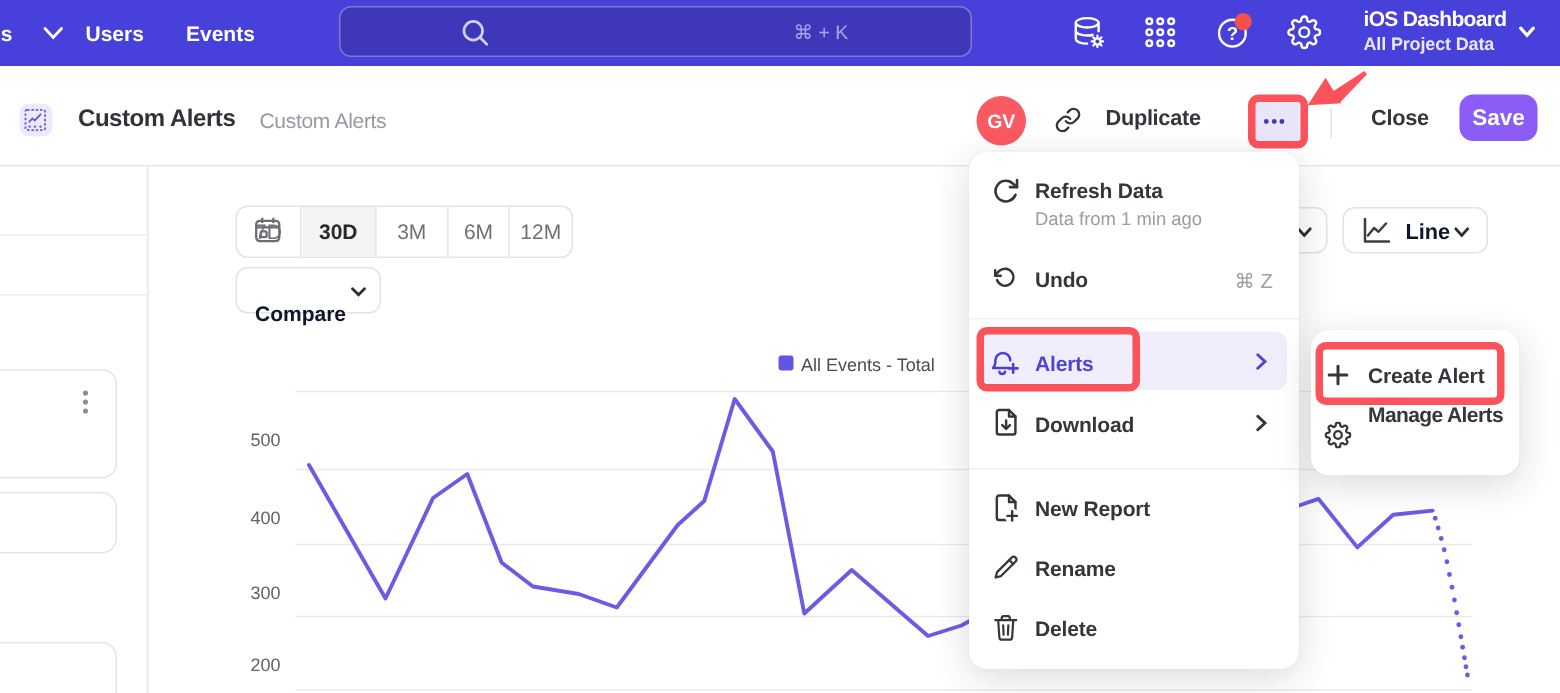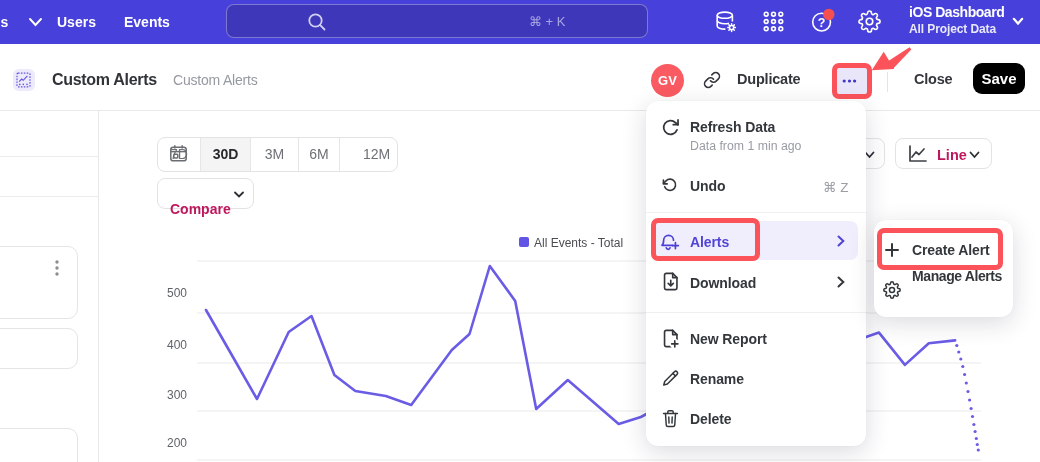--- a/index.html
+++ b/index.html
@@ -18,36 +18,36 @@
   
   #header { left:0; top:44px; width:1040px; height:67px; background:#fff; border-bottom:1px solid #e9e9e9; }
   #hicon { left:13px; top:69px; width:22px; height:22px; background:#edeafb; border-radius:6px; }
   .h-title { font-size:16px; font-weight:700; color:#303338; line-height:22px; letter-spacing:-0.3px; }
   .h-crumb { font-size:14px; color:#9599a0; line-height:22px; letter-spacing:-0.2px; }
   #avatar { left:651px; top:64px; width:33px; height:33px; border-radius:50%; background:#fa5a61;
     color:#fff; font-size:13px; font-weight:700; text-align:center; line-height:33px; }
   .hdr-btn-txt { font-size:14.5px; font-weight:700; color:#33363b; letter-spacing:-0.2px; }
   #dots-outer { left:832px; top:63px; width:40px; height:36px; border:5px solid #fb5359; border-radius:7px; background:#e9e6fa; }
   #hsep { left:887px; top:72px; width:1px; height:20px; background:#e4e4e4; }
-  #savebtn { left:973px; top:63px; width:52px; height:31px; background:#000000; border-radius:9px;
+  #savebtn { left:973px; top:63px; width:52px; height:31px; background:#8b5cf6; border-radius:9px;
     color:#fff; font-size:15px; font-weight:700; text-align:center; line-height:31px; }
 
   
   #sidebar { left:0; top:111px; width:99px; height:351px; background:#fff; border-right:1px solid #e8e8e8; }
   .sb-line { position:absolute; left:0; width:99px; height:1px; background:#ececec; }
   .sb-card { position:absolute; left:-30px; width:108px; background:#fff; border:1px solid #e5e5e5; border-radius:10px; }
 
   
   #seg { left:157px; top:137px; height:35px; border:1px solid #e3e3e3; border-radius:8px; display:flex; background:#fff; }
   .seg-i { font-size:14px; color:#6d7075; line-height:33px; text-align:center; border-right:1px solid #e6e6e6; white-space:nowrap; }
   .seg-i:last-child { border-right:none; }
   .seg-sel { background:#f4f4f4; color:#27292d; font-weight:700; }
   .btn { border:1px solid #e3e3e3; border-radius:8px; background:#fff; }
   #compare { left:157px; top:178px; width:97px; height:31px; }
-  .btn-label { font-size:14px; font-weight:700; color:#be185d; }
+  .btn-label { font-size:14px; font-weight:700; color:#0f172a; }
   #hiddenbtn { left:800px; top:138px; width:85px; height:31px; }
   #linebtn { left:895px; top:138px; width:97px; height:31px; }
 
   
   .ylab { position:absolute; width:40px; text-align:right; font-size:12px; color:#5f6368;margin-top:32px; }
   #legend-sq { left:519px; top:237px; width:10px; height:10px; background:#6254e4; border-radius:2px; }
   #legend-tx { left:534px; top:236px; font-size:12px; color:#4a4d52; }
 
   
   #menu { left:646px; top:101px; width:220px; height:345px; background:#fff; border-radius:12px;
@@ -118,21 +118,21 @@
         <circle cx="3" cy="15" r="1.7"></circle>
       </g>
   </svg>
 </div>
 
 <div class="abs" id="seg">
   <div class="seg-i" style="width:43px;">7D</div>
   <div class="seg-i seg-sel" style="width:50px;">30D</div>
   <div class="seg-i" style="width:48px;">3M</div>
   <div class="seg-i" style="width:41px;">6M</div>
-  <div class="seg-i" style="width:41px;margin-left:16px;">12M</div>
+  <div class="seg-i" style="width:41px;">12M</div>
 </div>
 <svg class="abs" style="left:169px; top:144px;" width="19" height="19" viewBox="0 0 19 19" fill="none" stroke="#6a6d72" stroke-width="1.5">
   <rect x="1.8" y="3.2" width="15.4" height="13.6" rx="2.4"></rect>
   <line x1="1.8" y1="7.6" x2="17.2" y2="7.6"></line>
   <line x1="5.8" y1="1.2" x2="5.8" y2="4.6"></line>
     <line x1="13.2" y1="1.2" x2="13.2" y2="4.6"></line>
   <rect x="4.8" y="10.2" width="4" height="3.8" rx="1"></rect>
 </svg>
 
 <div class="abs btn" id="compare"></div>

